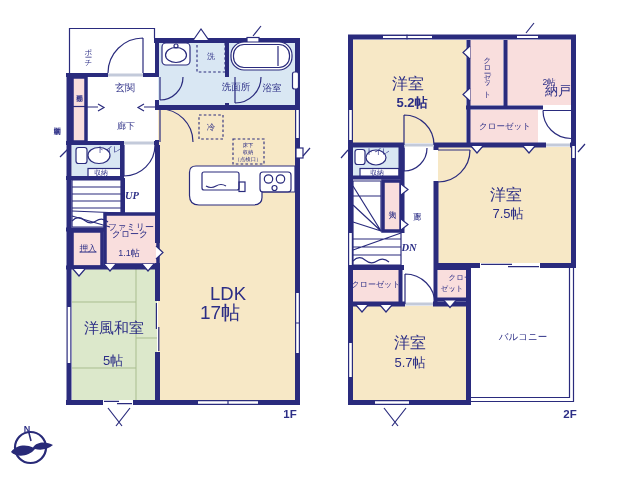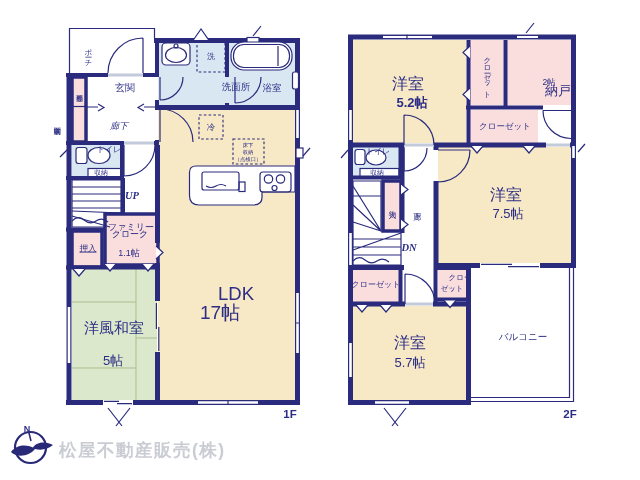--- a/index.html
+++ b/index.html
@@ -233,36 +233,36 @@
     <circle cx="30.5" cy="447.5" r="15.5" stroke="var(--logo_mark)" stroke-width="2.2" fill="none"></circle>
     <path d="M11,452 C17,444 27,444.5 33,447.5 C37,441 47,441.5 53,445 C48,449.5 41,450.5 35,449 C29,456.5 17,458 11,452 Z" fill="var(--logo_mark)"></path>
     <path d="M31,441 L28.5,431" stroke="var(--logo_mark)" stroke-width="1.6" fill="none"></path>
   </g>
 </svg>
 
 <div class="lbl v" style="left:88px;top:53px;font-size:7.5px;">ポーチ</div>
 <div class="lbl v" style="left:79px;top:90px;font-size:6.5px;letter-spacing:0;">可動棚</div>
 <div class="lbl" style="left:125px;top:88px;font-size:10px;">玄関</div>
 <div class="lbl v" style="left:57px;top:122px;font-size:7px;letter-spacing:0;">玄関収納</div>
-<div class="lbl" style="left:119px;top:127px;font-size:9px;font-style:italic;">廊下</div>
+<div class="lbl" style="left:126px;top:127px;font-size:9px;">廊下</div>
 <div class="lbl" style="left:109px;top:150px;font-size:8px;">トイレ</div>
 <div class="lbl" style="left:101px;top:173px;font-size:6.8px;">収納</div>
 <div class="lbl it" style="left:132px;top:196px;font-size:10.5px;">UP</div>
 <div class="lbl" style="left:88px;top:248px;font-size:8.5px;text-decoration:underline;">押入</div>
 <div class="lbl" style="left:131px;top:228px;font-size:9px;">ファミリー</div>
 <div class="lbl" style="left:130px;top:235px;font-size:9px;">クローク</div>
 <div class="lbl" style="left:129px;top:254px;font-size:9px;">1.1帖</div>
 <div class="lbl" style="left:200px;top:87px;font-size:9.5px;margin-left:36px;">洗面所</div>
 <div class="lbl" style="left:211px;top:57px;font-size:8px;">洗</div>
 <div class="lbl" style="left:272px;top:88px;font-size:9.5px;">浴室</div>
 <div class="lbl" style="left:211px;top:127px;font-size:8.5px;">冷</div>
 <div class="lbl" style="left:248px;top:146px;font-size:5.3px;">床下</div>
 <div class="lbl" style="left:248px;top:153px;font-size:5.3px;">収納</div>
 <div class="lbl" style="left:248px;top:160px;font-size:5.3px;">（点検口）</div>
-<div class="lbl" style="left:228px;top:294px;font-size:18.5px;margin-left:8px;">LDK</div>
+<div class="lbl" style="left:228px;top:294px;font-size:18.5px;">LDK</div>
 <div class="lbl" style="left:220px;top:313px;font-size:19px;text-align:right;">17帖</div>
 <div class="lbl" style="left:114px;top:328px;font-size:15px;">洋風和室</div>
 <div class="lbl" style="left:113px;top:361px;font-size:13px;">5帖</div>
 <div class="lbl floorlbl" style="left:290px;top:414px;font-size:11.5px;">1F</div>
 
 <div class="lbl" style="left:408px;top:84px;font-size:16px;">洋室</div>
 <div class="lbl" style="left:412px;top:103px;font-size:13px;font-weight:bold;">5.2帖</div>
 <div class="lbl v" style="left:487px;top:73px;font-size:7.5px;letter-spacing:0;">クローゼット</div>
 <div class="lbl" style="left:558px;top:67px;font-size:13px;margin-top:24px;">納戸</div>
 <div class="lbl" style="left:549px;top:82px;font-size:8.5px;">2帖</div>
@@ -276,15 +276,14 @@
 <div class="lbl" style="left:508px;top:214px;font-size:13px;">7.5帖</div>
 <div class="lbl" style="left:376px;top:285px;font-size:8px;">クローゼット</div>
 <div class="lbl" style="left:452px;top:278px;font-size:7.5px;margin-left:8px;">クロー</div>
 <div class="lbl" style="left:452px;top:289px;font-size:7.5px;">ゼット</div>
 <div class="lbl" style="left:410px;top:343px;font-size:16px;">洋室</div>
 <div class="lbl" style="left:410px;top:363px;font-size:13px;">5.7帖</div>
 <div class="lbl" style="left:523px;top:337px;font-size:9.5px;text-align:center;">バルコニー</div>
 <div class="lbl floorlbl" style="left:570px;top:414px;font-size:11.5px;">2F</div>
 
 <div class="lbl floorlbl" style="left:27px;top:430px;font-size:9px;">N</div>
-<div class="lbl raw company" style="left:59px;top:441px;font-size:17.5px;">松屋不動産販売(株)</div>
 
 </div>
 
 </body></html>

